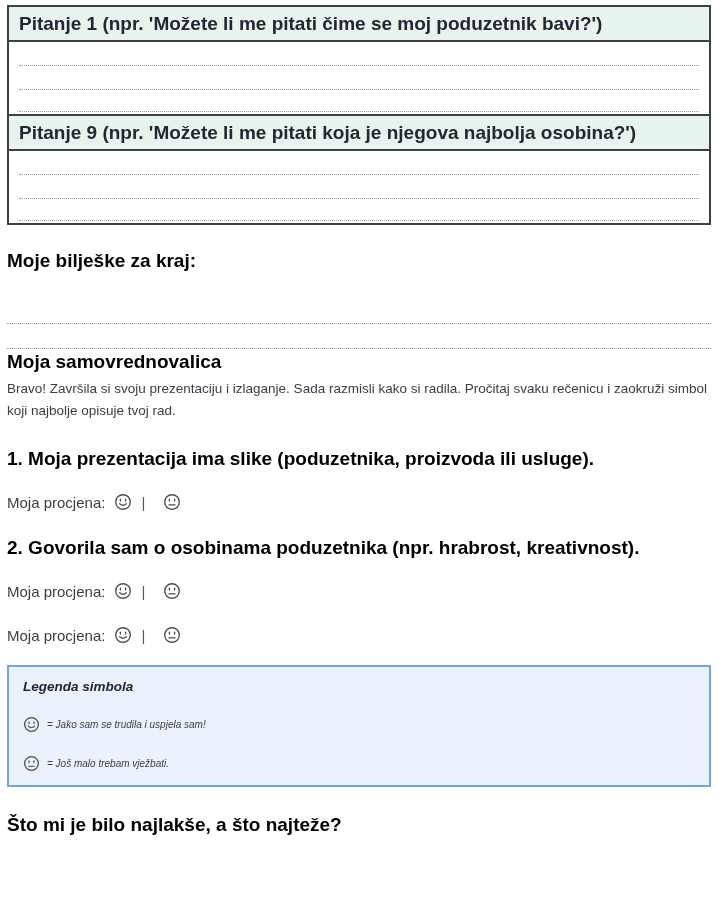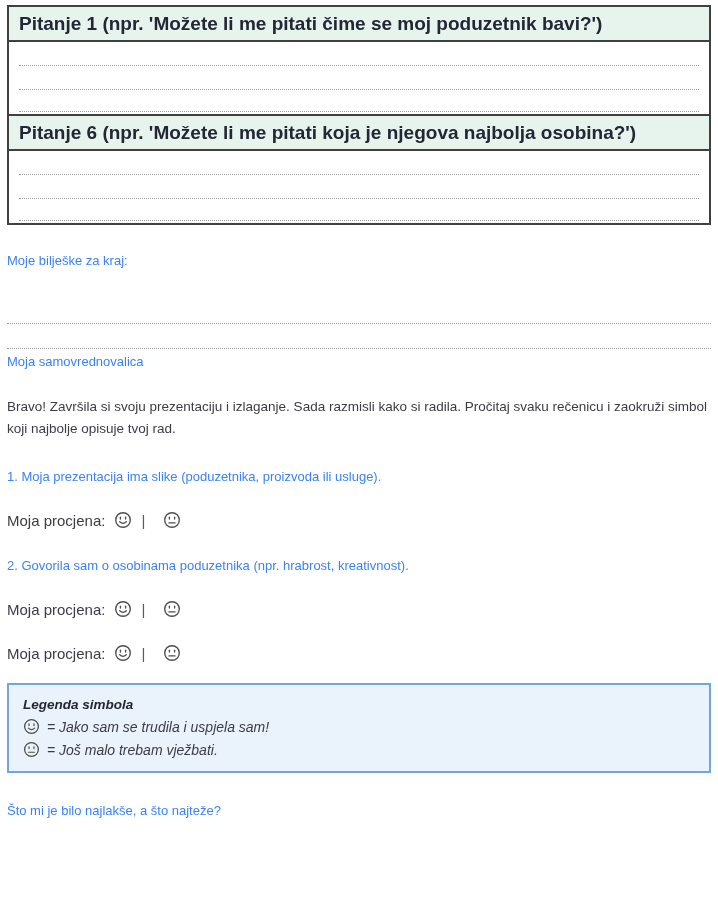--- a/index.html
+++ b/index.html
@@ -20,50 +20,50 @@
     padding:8px 10px 7px 10px;
     font-weight:bold; font-size:19px; line-height:18px;
     color:#222733;
   }
   .q-header.second { border-top:2px solid #404040; }
   .q-answer { padding:0 10px 2px 10px; background:#ffffff; }
   .wline  { height:24px; border-bottom:1px dotted #9f9f9f; }
   .wline.short { height:22px; }
 
   
-  .h-bold { font-weight:normal; font-size:13px; line-height:17px; color:#3b82f6; }
+  .h-bold { font-weight:bold; font-size:19px; line-height:17px; color:#000000; }
   .notes-heading  { margin-top:27px; }
   .full-wline { border-bottom:1px dotted #9f9f9f; height:0; }
   .full-wline.first  { margin-top:54px; }
   .full-wline.second { margin-top:24px; }
   .selfeval-heading { margin-top:4px; }
-  .intro { margin-top:26px; font-size:13.5px; line-height:22px; color:#3c3c46; }
+  .intro { margin-top:8px; font-size:13.5px; line-height:22px; color:#3c3c46; }
 
   .item-heading { margin-top:28px; }
   .rating {
     margin-top:26px;
     display:flex; align-items:center;
     font-size:15px; color:#3c3c46;
   }
   .rating .face { margin-left:9px; display:inline-flex; }
   .rating .sep  { margin:0 9px; color:#5a5a5a; }
 
   
   .legend {
     margin-top:21px;
     background:#eaf2fb;
     border:2px solid #6fa7dc;
     padding:12px 14px 13px 14px;
     font-style:italic;
   }
   .legend-heading { font-weight:bold; font-size:13.5px; color:#222733; }
   .legend-row {
-    margin-top:6px;
+    margin-top:22px;
     display:flex; align-items:center;
-    font-size:14px; color:#3c3c46;
+    font-size:10px; color:#3c3c46;
   }
   .legend-row .face { display:inline-flex; margin-right:7px; }
 
   .footer-heading { margin-top:29px; }
 </style>
 </head>
 <body>
 
 <svg width="0" height="0" style="position:absolute">
   <defs>
@@ -87,21 +87,21 @@
   <div class="qtable">
     <div class="q-header">
       <span>Pitanje 1 (npr. 'Možete li me pitati čime se moj poduzetnik bavi?')</span>
     </div>
     <div class="q-answer">
       <div class="wline"></div>
       <div class="wline"></div>
       <div class="wline short"></div>
     </div>
     <div class="q-header second">
-      <span>Pitanje 6 (npr. 'Možete li me pitati koja je njegova najbolja osobina?')</span>
+      <span>Pitanje 9 (npr. 'Možete li me pitati koja je njegova najbolja osobina?')</span>
     </div>
     <div class="q-answer">
       <div class="wline"></div>
       <div class="wline"></div>
       <div class="wline short"></div>
     </div>
   </div>
 
   <div class="h-bold notes-heading">Moje bilješke za kraj:</div>
 

